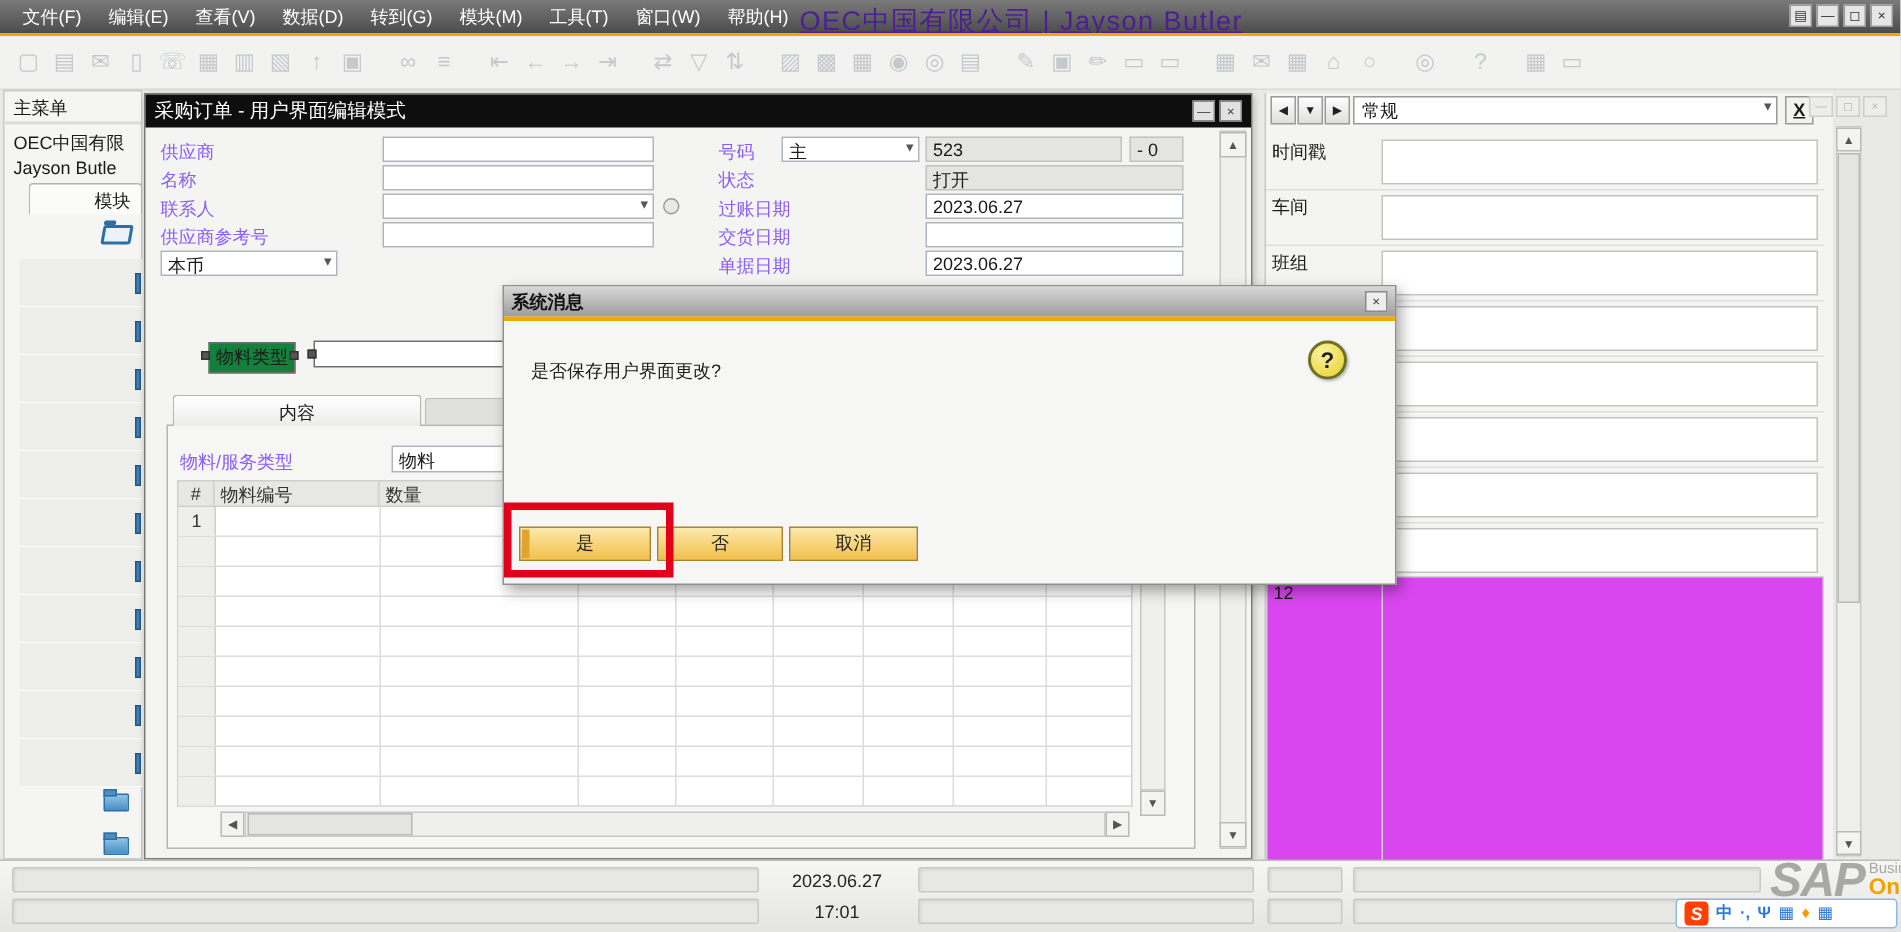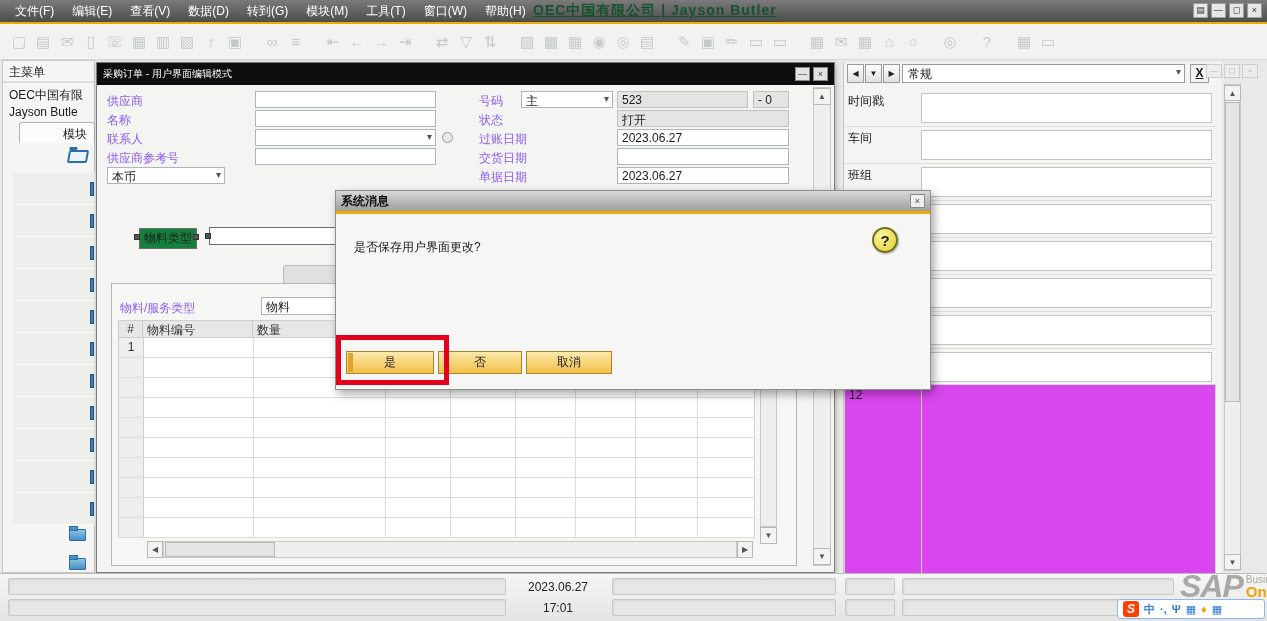--- a/index.html
+++ b/index.html
@@ -2,21 +2,21 @@
 <html><head>
 <meta charset="utf-8">
 <style>
   *{box-sizing:border-box;margin:0;padding:0}
   body{background:#cfcfce;font-family:"Liberation Sans","DejaVu Sans",sans-serif}
   .screen{position:relative;width:1267px;height:621px;background:#e9e9e8;overflow:hidden;font-size:12px;color:#1a1a1a}
 
   
   .menubar{position:absolute;left:0;top:0;width:1267px;height:22px;background:linear-gradient(#7a7a7a,#4c4c4c);color:#fff;display:flex;align-items:flex-start;padding-left:6px}
   .mi{padding:0 9px;line-height:22px;cursor:default;white-space:nowrap}
-  .apptitle{position:absolute;left:533px;top:2px;color:#14532d;font-weight:bold;font-size:14px;text-decoration:underline;letter-spacing:1px;white-space:nowrap}
+  .apptitle{position:absolute;left:533px;top:2px;color:#4c1d95;font-weight:normal;font-size:18px;text-decoration:underline;letter-spacing:1px;white-space:nowrap}
   .winbtns{position:absolute;right:5px;top:3px;display:flex;gap:3px}
   .wbtn{width:15px;height:15px;background:#e6e6e6;border:1px solid #9a9a9a;color:#333;font-size:9px;line-height:13px;text-align:center}
   .accent{position:absolute;left:0;top:22px;width:1267px;height:2px;background:#F0AB00}
 
   
   .toolbar{position:absolute;left:0;top:24px;width:1267px;height:36px;background:#f2f2f1;border-bottom:1px solid #d8d8d7;display:flex;align-items:center;padding-left:8px}
   .ticon{width:22px;height:22px;margin-right:2px;color:#c4c9cc;font-size:15px;line-height:22px;text-align:center}
   .ticon.gap{margin-left:13px}
   .commpro{position:absolute;right:10px;top:15px;text-align:center;color:#1593D2;line-height:1;z-index:5}
   .commpro .line1{font-size:21px;font-weight:bold;font-style:italic;letter-spacing:0}
@@ -34,21 +34,21 @@
   .sb-rows{position:absolute;left:10px;top:112px;width:82px}
   .sb-row{height:32px;background:#ededec;border-bottom:1px solid #f9f9f8;position:relative}
   .sliver{position:absolute;right:1px;top:9px;width:4px;height:14px;background:#3f7fb5;border:1px solid #23567e}
   .folder-sm{position:absolute;right:8px;width:17px;height:12px;background:linear-gradient(#8ec4e8,#4a8fc2);border:1px solid #2c6ea5;border-radius:1px}
   .folder-sm::before{content:"";position:absolute;left:-1px;top:-4px;width:7px;height:3px;background:#4a8fc2;border:1px solid #2c6ea5}
   .f1{top:468px}.f2{top:497px}
 
   
   .powin{position:absolute;left:96px;top:62px;width:739px;height:511px;background:#f4f4f3;border:1px solid #7a7a79;box-shadow:1px 2px 5px rgba(0,0,0,.25)}
   .po-title{position:absolute;left:0;top:0;width:100%;height:22px;background:#0e0e0e;color:#fff;display:flex;align-items:center;padding:0 6px}
-  .po-title .t{flex:1;font-size:10px}
+  .po-title .t{flex:1;font-size:13px}
   .po-tbtn{width:15px;height:14px;background:#e2e2e2;border:1px solid #888;margin-left:3px;font-size:9px;line-height:12px;text-align:center;color:#444}
   .lbl{position:absolute;color:#8b5cf6;white-space:nowrap}
   .inp{position:absolute;background:#fff;border:1px solid #aeb6bd;height:17px;padding:1px 4px;font-size:12px}
   .inp.dis{background:#e4e4e3;border-color:#c2c2c1}
   .combo::after{content:"▾";position:absolute;right:3px;top:1px;color:#555;font-size:10px}
   .circ{position:absolute;width:11px;height:11px;border:1px solid #9a9a99;border-radius:50%;background:#e8e8e7}
   .itlabel{position:absolute;left:42px;top:165px;border:1px solid #6e6e6e;background:#15803d;padding:1px 4px}
   .itinput{position:absolute;left:112px;top:164px;width:226px;height:18px;background:#fff;border:1px solid #6e6e6e}
   .handle{position:absolute;width:6px;height:6px;background:#555;border:1px solid #333}
   .tab1{position:absolute;left:18px;top:200px;width:166px;height:21px;background:linear-gradient(#ffffff,#ececeb);border:1px solid #b5b5b4;border-bottom:none;border-radius:3px 3px 0 0;text-align:center;padding-top:3px;z-index:2}
@@ -240,20 +240,21 @@
     <span class="inp" style="left:520px;top:85px;width:172px"></span>
     <span class="lbl" style="left:382px;top:106px">单据日期</span>
     <span class="inp" style="left:520px;top:104px;width:172px">2023.06.27</span>
 
     <span class="itlabel">物料类型</span>
     <span class="handle" style="left:37px;top:171px"></span>
     <span class="handle" style="left:96px;top:171px"></span>
     <span class="itinput"></span>
     <span class="handle" style="left:108px;top:170px"></span>
 
+    <div class="tab1">内容</div>
     <div class="tab2"></div>
 
     <div class="content">
       <span class="lbl" style="left:8px;top:16px">物料/服务类型</span>
       <span class="lt-value combo">物料</span>
 
       <span class="th" style="left:6px;width:25px;text-align:center">#</span>
       <span class="th" style="left:30px;width:111px">物料编号</span>
       <span class="th" style="left:140px;width:503px">数量</span>
 

